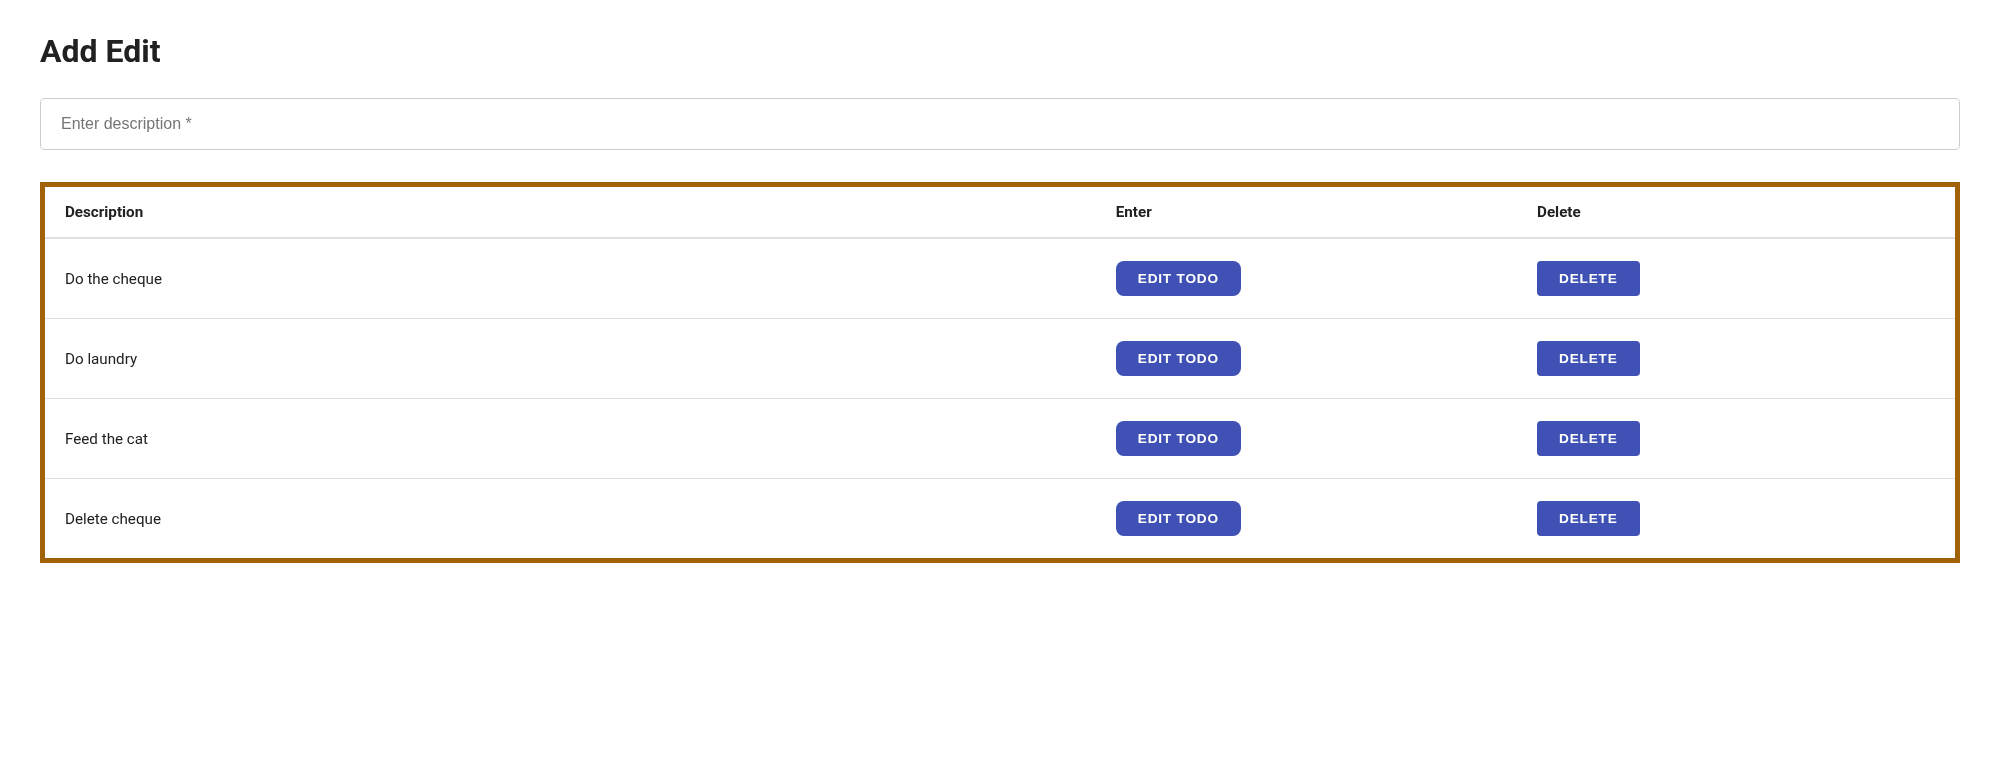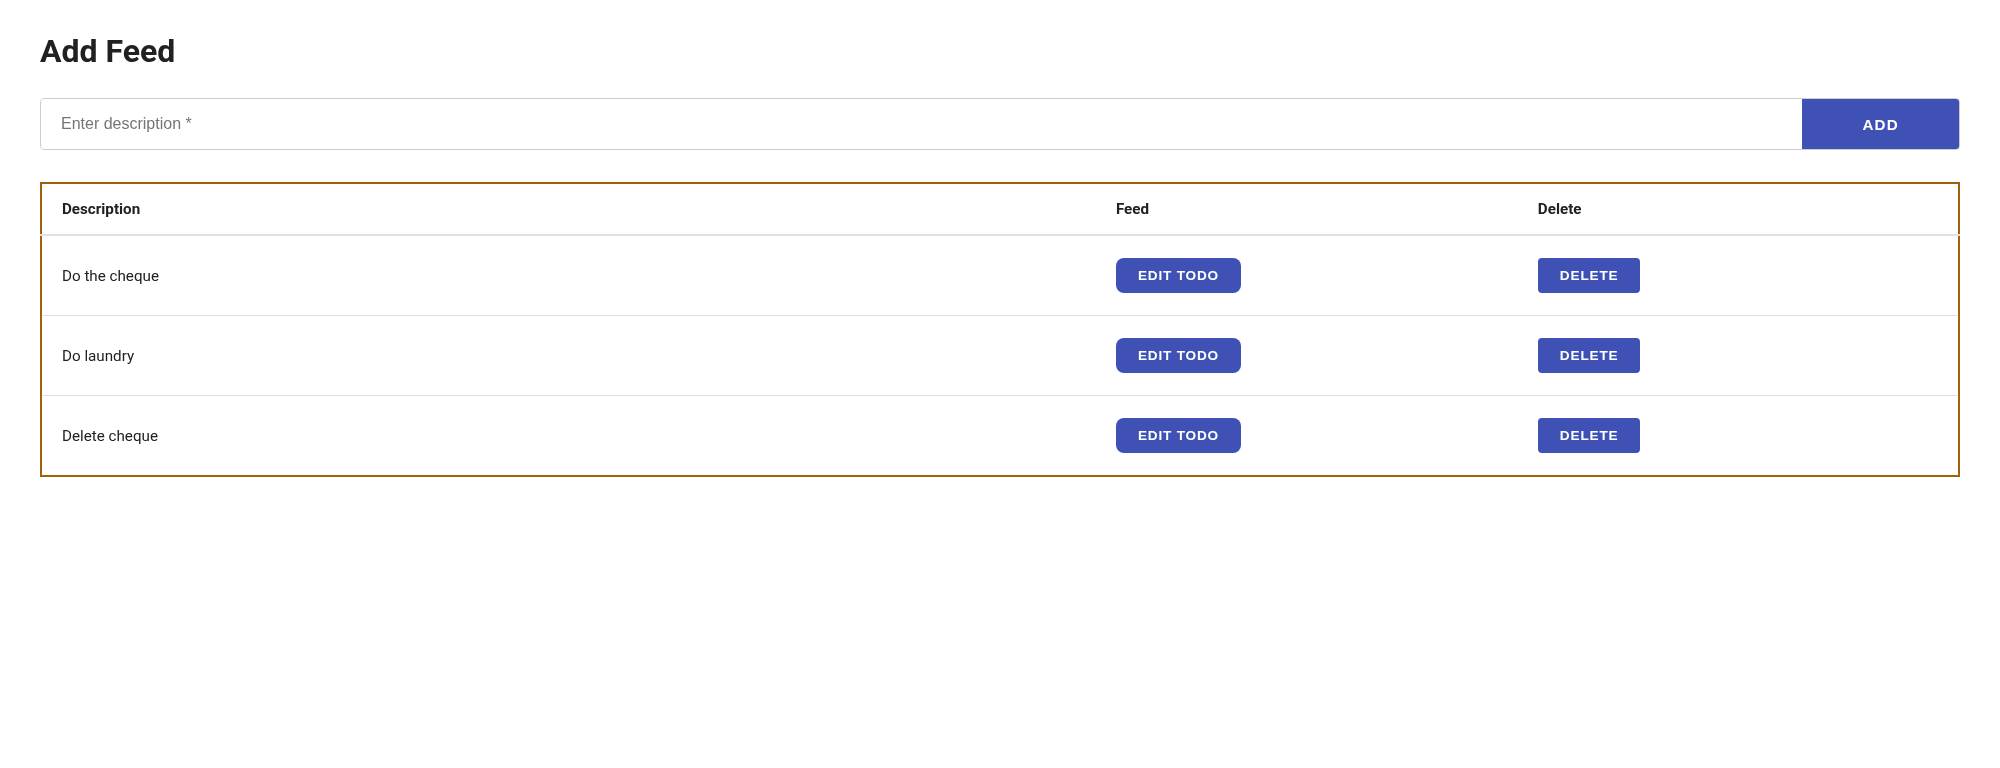--- a/index.html
+++ b/index.html
@@ -47,21 +47,21 @@
       font-size: 0.95rem;
       font-weight: 600;
       letter-spacing: 0.08em;
       cursor: pointer;
       white-space: nowrap;
     }
 
     .todo-table {
       width: 100%;
       border-collapse: collapse;
-      border: 2px solid #a16207;
+      border: 5px solid #a16207;
     }
 
     .todo-table th {
       text-align: left;
       padding: 16px 20px;
       font-weight: 700;
       font-size: 0.95rem;
       border-bottom: 2px solid #e0e0e0;
     }
 
@@ -108,45 +108,49 @@
       font-size: 0.85rem;
       font-weight: 600;
       letter-spacing: 0.06em;
       cursor: pointer;
       border-radius: 4px;
     }
   </style>
 </head>
 <body>
 
-<h1 class="page-title">Add Feed</h1>
+<h1 class="page-title">Add Edit</h1>
 
 <div class="add-form">
   <input class="description-input" type="text" placeholder="Enter description *" style="">
-  <button class="add-button">ADD</button>
 </div>
 
 <table class="todo-table">
   <thead>
     <tr>
       <th class="col-description">Description</th>
-      <th class="col-edit">Feed</th>
+      <th class="col-edit">Enter</th>
       <th class="col-delete">Delete</th>
     </tr>
   </thead>
   <tbody id="todo-tbody">
   <tr>
         <td>Do the cheque</td>
         <td><button class="edit-btn">EDIT TODO</button></td>
         <td><button class="delete-btn">DELETE</button></td>
       </tr>
       <tr>
         <td>Do laundry</td>
         <td><button class="edit-btn">EDIT TODO</button></td>
         <td><button class="delete-btn">DELETE</button></td>
       </tr>
       <tr>
+        <td>Feed the cat</td>
+        <td><button class="edit-btn">EDIT TODO</button></td>
+        <td><button class="delete-btn">DELETE</button></td>
+      </tr>
+      <tr>
         <td>Delete cheque</td>
         <td><button class="edit-btn">EDIT TODO</button></td>
         <td><button class="delete-btn">DELETE</button></td>
       </tr>
     </tbody>
 </table>
 
 </body></html>

